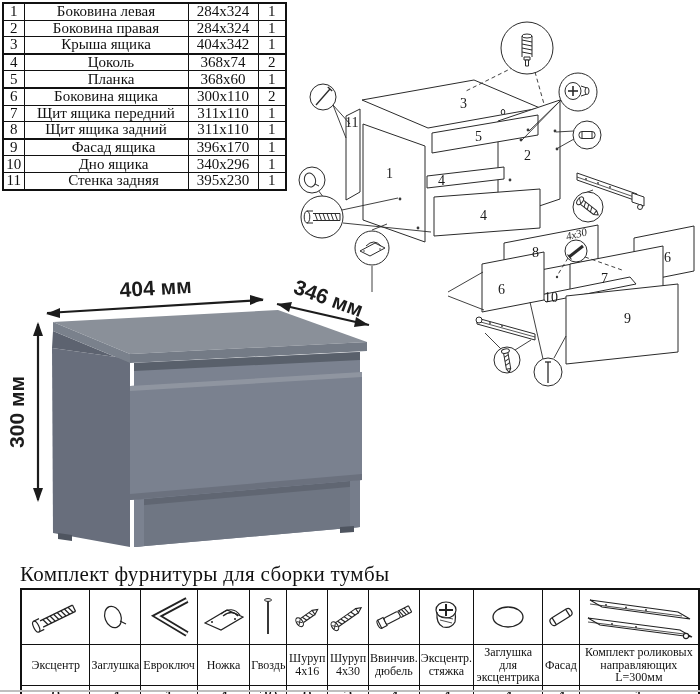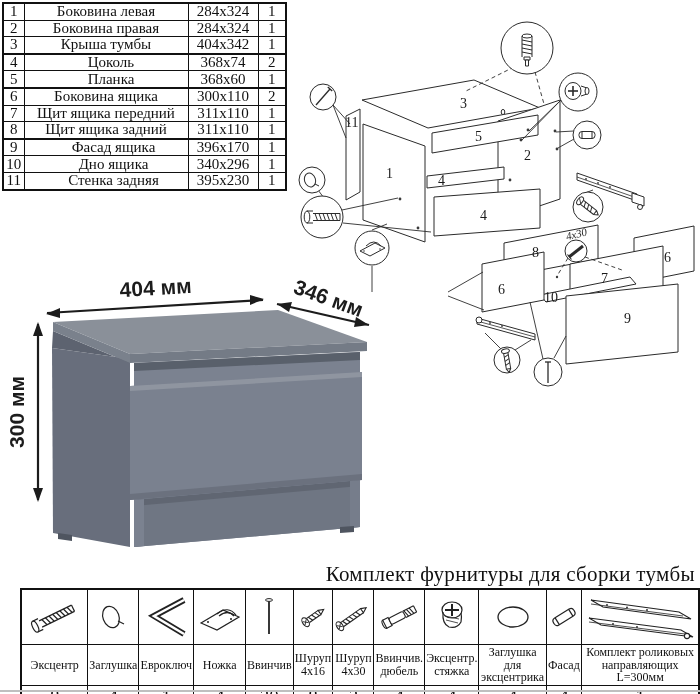--- a/index.html
+++ b/index.html
@@ -12,21 +12,21 @@
                  font-size:15px;line-height:1;white-space:nowrap;overflow:hidden;}
   table.parts tr.g-end td{border-bottom-width:2px;}
   td.c{text-align:center;}
   td.n{text-align:center;padding-left:8px;}
   td.n.ind1{padding-left:12px;}
   td.n.ind2{padding-left:17px;margin-top:12px;}
   
   svg.diagram{position:absolute;left:288px;top:0;}
   svg.render{position:absolute;left:10px;top:278px;}
   
-  .hw-title{position:absolute;left:20px;top:562px;width:675px;text-align:right;
+  .hw-title{position:absolute;left:20px;top:562px;width:675px;text-align:left;
             font-size:21px;letter-spacing:.3px;}
   table.hw{position:absolute;left:20px;top:588px;border-collapse:collapse;
            border:2px solid #111;table-layout:fixed;}
   table.hw td{border:1.5px solid #111;padding:0;text-align:center;vertical-align:middle;}
   table.hw tr.icons td{height:54px;}
   table.hw tr.names td{height:26px;font-size:12px;line-height:1.05;padding:1px 1px;}
   table.hw tr.qtys td{height:21px;font-size:19px;line-height:1;}
   table.hw svg{display:block;margin:0 auto;}
   .bottom-rule{position:absolute;left:0;top:690px;width:700px;height:2px;background:#bfbfbf;}
   text{font-family:"Liberation Serif", serif;}
@@ -53,21 +53,21 @@
         <td class="c">1</td>
       </tr>
       <tr>
         <td class="c">2</td>
         <td class="n">Боковина правая</td>
         <td class="c">284x324</td>
         <td class="c">1</td>
       </tr>
       <tr class="g-end">
         <td class="c">3</td>
-        <td class="n">Крыша тумбы</td>
+        <td class="n">Крыша ящика</td>
         <td class="c">404x342</td>
         <td class="c">1</td>
       </tr>
       <tr>
         <td class="c">4</td>
         <td class="n ind1">Цоколь</td>
         <td class="c">368x74</td>
         <td class="c">2</td>
       </tr>
       <tr class="g-end">
@@ -530,21 +530,21 @@
             <circle cx="30" cy="32" r="0.9" fill="#222" stroke="none"></circle>
             <circle cx="54" cy="35" r="0.9" fill="#222" stroke="none"></circle>
           </svg>
         </td>
       </tr>
       <tr class="names">
         <td>Эксцентр</td>
         <td>Заглушка</td>
         <td>Евроключ</td>
         <td>Ножка</td>
-        <td>Ввинчив</td>
+        <td>Гвоздь</td>
         <td>Шуруп 4x16</td>
         <td>Шуруп 4x30</td>
         <td>Ввинчив. дюбель</td>
         <td>Эксцентр. стяжка</td>
         <td>Заглушка для эксцентрика</td>
         <td>Фасад</td>
         <td>Комплект роликовых направляющих L=300мм</td>
       </tr>
       <tr class="qtys">
         <td>8</td>

